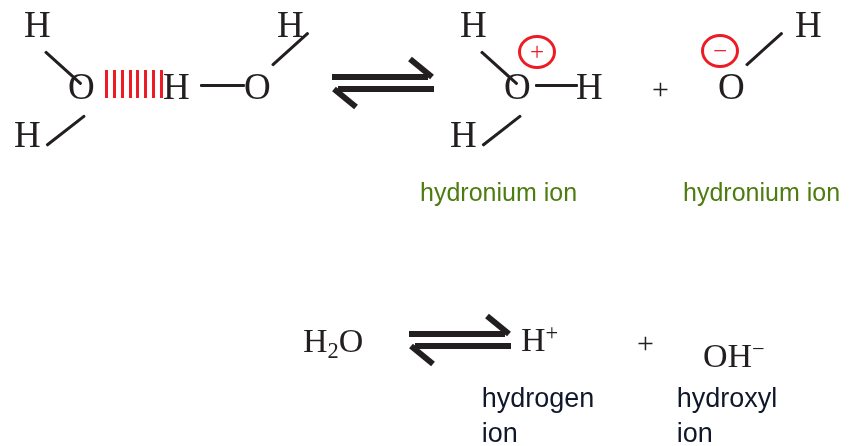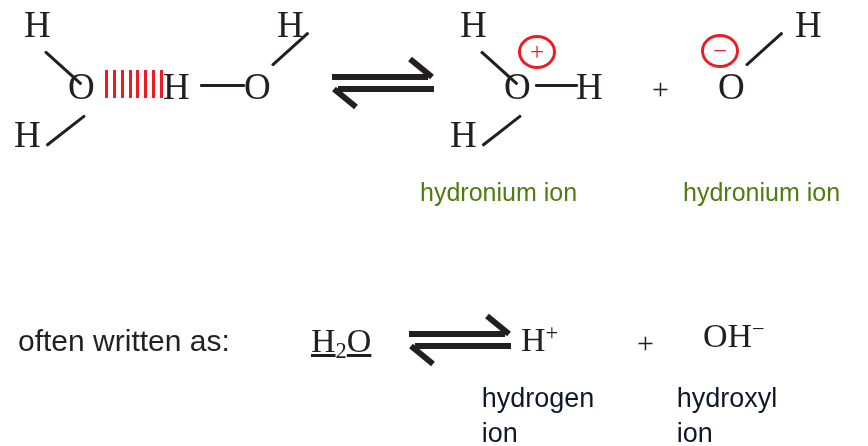--- a/index.html
+++ b/index.html
@@ -177,42 +177,41 @@
   <div class="atom" style="left:718px; top:68px;">O</div>
 
   <div class="bond" style="left:746px; top:64px; width:49px; transform:rotate(-42deg);"></div>
 
   <div class="atom" style="left:795px; top:6px;">H</div>
 
   <div class="charge" style="left:701px; top:34px; width:38px; height:34px;">−</div>
 
   <div class="caption" style="left:683px; top:178px;">hydronium ion</div>
 
-  <div class="lead" style="left:18px; top:324px;">often written as:</div>
-
-  <div class="formula" style="left:311px; top:322px;text-decoration:underline;">
+
+  <div class="formula" style="left:303px; top:322px;">
     <span>H</span><sub>2</sub><span>O</span>
   </div>
 
   <div class="equil" style="left:405px; top:312px;">
     <svg width="110" height="56" viewBox="0 0 110 56">
       <line x1="4" y1="22" x2="100" y2="22" stroke="#231f20" stroke-width="6"></line>
       <line x1="82" y1="4" x2="104" y2="22" stroke="#231f20" stroke-width="6"></line>
       <line x1="10" y1="34" x2="106" y2="34" stroke="#231f20" stroke-width="6"></line>
       <line x1="6" y1="34" x2="28" y2="52" stroke="#231f20" stroke-width="6"></line>
     </svg>
   </div>
 
   <div class="formula" style="left:521px; top:320px;">
     <span>H</span><sup>+</sup>
   </div>
 
   <div class="plus-op" style="left:637px; top:328px;">+</div>
 
-  <div class="formula" style="left:703px; top:316px;">
+  <div class="formula" style="left:703px; top:336px;">
     <span>OH</span><sup>−</sup>
   </div>
 
   <div class="caption-stack" style="left:538px; top:381px;">
     <div>hydrogen</div>
     <div>ion</div>
   </div>
 
   <div class="caption-stack" style="left:727px; top:381px;">
     <div>hydroxyl</div>

